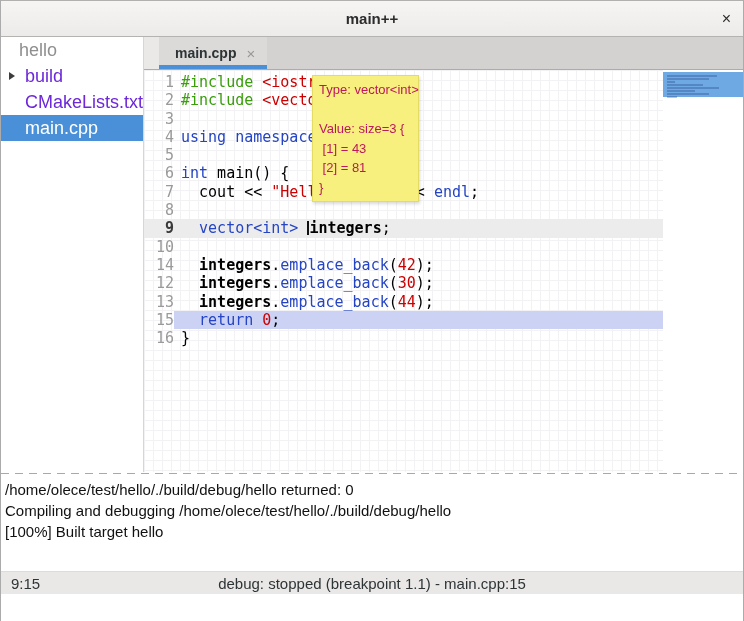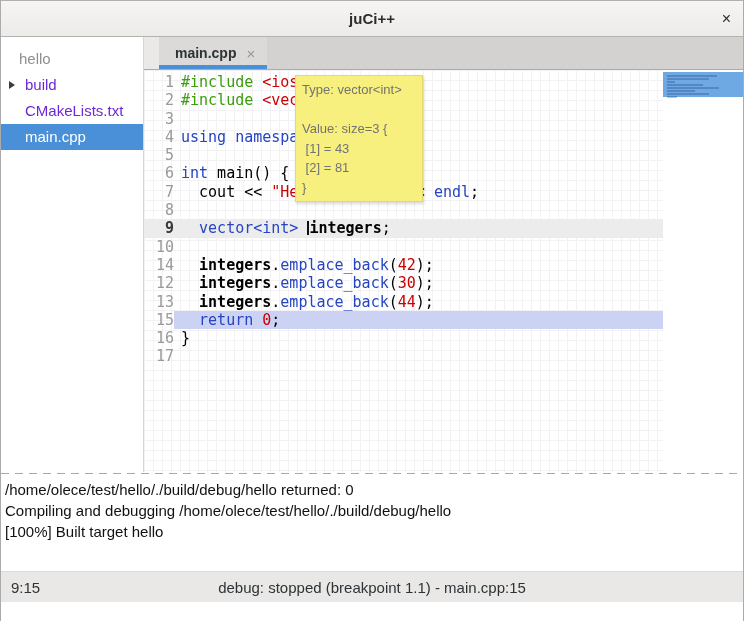--- a/index.html
+++ b/index.html
@@ -10,21 +10,21 @@
   
   .titlebar{height:37px;flex:none;background:linear-gradient(#f6f5f4,#edebea);border-top:1px solid #b2b0ae;border-bottom:1px solid #b5b3b0;position:relative;display:flex;align-items:center;justify-content:center;font-weight:bold;font-size:15px;color:#2c2c2c}
   .close-btn{position:absolute;right:12px;top:50%;transform:translateY(-50%);font-size:16px;font-weight:normal;color:#2c2c2c;cursor:default}
 
   
   .menubar{height:27px;flex:none;background:#f1f0ef;display:flex;align-items:center;padding-left:2px;font-size:15px;color:#2e3436}
   .menu-item{padding:3px 9px}
 
   
   .main{height:435px;flex:none;display:flex;overflow:hidden}
-  .sidebar{width:143px;flex:none;background:#fff;border-right:1px solid #d8d6d4;font-size:15px;padding-top:9px}
+  .sidebar{width:143px;flex:none;background:#fff;border-right:1px solid #d8d6d4;font-size:18px;padding-top:0}
   .side-head{height:26px;line-height:26px;padding-left:18px;color:#8f8f8f}
   .side-item{height:26px;line-height:26px;padding-left:24px;color:#6d28d9;position:relative}
   .side-item.sel{background:#4a90d9;color:#fff}
   .tri{position:absolute;left:8px;top:9px;width:0;height:0;border-left:6px solid #3c3c3c;border-top:4px solid transparent;border-bottom:4px solid transparent}
 
   .content{flex:1;display:flex;flex-direction:column;min-width:0}
   .tabbar{height:33px;flex:none;background:#d4d2d0;display:flex;border-bottom:1px solid #aeacaa}
   .tab-gap{width:15px;flex:none;background:#eae9e8}
   .tab{position:relative;background:#dbdad8;display:flex;align-items:center;padding:0 12px 0 16px;font-size:14px;font-weight:bold;color:#2e3436}
   .tab-underline{position:absolute;left:0;right:0;bottom:0;height:4px;background:#4a90d9}
@@ -38,45 +38,45 @@
   .crow{display:flex;height:18.3px;line-height:18.3px}
   .gut{width:30px;flex:none;text-align:right;color:#9a9a9a}
   .codepart{flex:1;padding-left:7px;white-space:pre;color:#000}
   .crow.cur{background:#ececec}
   .crow.cur .gut{color:#3a3a3a;font-weight:bold}
   .crow.bp .codepart{background:#f8cfcf}
   .crow.dbg .codepart{background:#ccd2f3}
   .tg{color:#3a9d0b}.tr{color:#cc0000}.tb{color:#2444c4}.tp{color:#000}.tbd{color:#000;font-weight:bold}
   .caret{display:inline-block;width:0;height:14px;border-left:2px solid #101010;vertical-align:-2px}
 
-  .tooltip{position:absolute;left:151px;top:5px;width:128px;background:#f7f07e;border:1px solid #e3db63;padding:4px 6px;font-family:"Liberation Sans",sans-serif;font-size:13px;line-height:19.5px;color:#737373;z-index:5;box-shadow:1px 2px 3px rgba(0,0,0,0.15)}
+  .tooltip{position:absolute;left:168px;top:5px;width:107px;background:#f7f07e;border:1px solid #e3db63;padding:4px 6px;font-family:"Liberation Sans",sans-serif;font-size:13px;line-height:19.5px;color:#be185d;z-index:5;box-shadow:1px 2px 3px rgba(0,0,0,0.15)}
   .ttl{white-space:pre}
 
   .minimap{width:80px;flex:none;background:#fff;padding-top:2px}
   .viewport{height:25px;background:#6fa9e3;padding:3px 4px 0 4px}
   .mbar{height:2px;background:rgba(25,55,130,0.3);margin-bottom:1px}
 
   
   .splitter{height:4px;flex:none;background:#fff;position:relative}
   .splitter-line{position:absolute;left:0;right:0;top:1px;height:1px;background:repeating-linear-gradient(to right,#a9a9a9 0 8px,transparent 8px 14px)}
 
   
   .terminal{height:95px;flex:none;background:#fff;padding:3px 4px;font-size:15px;line-height:21px;color:#111}
 
   
-  .statusbar{height:31px;flex:none;background:#e9e8e7;border-top:1px solid #dddcdb;position:relative;display:flex;align-items:center;justify-content:center;font-size:15px;color:#2e3436}
+  .statusbar{height:23px;flex:none;background:#e9e8e7;border-top:1px solid #dddcdb;position:relative;display:flex;align-items:center;justify-content:center;font-size:15px;color:#2e3436}
   .sb-left{position:absolute;left:10px}
 </style>
 </head>
 <body>
 
 <div id="win">
 
   <div class="titlebar">
-    <span>juCi++</span>
+    <span>main++</span>
     <span class="close-btn">×</span>
   </div>
 
 
   <div class="main">
 
     <div class="sidebar">
       <div class="side-head">hello</div>
       <div id="side-items">
           <div class="side-item"><span class="tri"></span><span>build</span></div>
@@ -150,24 +150,20 @@
               <span class="gut">13</span>
               <span class="codepart"><span class="tp">  </span><span class="tbd">integers</span><span class="tp">.</span><span class="tb">emplace_back</span><span class="tp">(</span><span class="tr">44</span><span class="tp">);</span></span>
             </div>
             <div class="crow dbg">
               <span class="gut">15</span>
               <span class="codepart"><span class="tp">  </span><span class="tb">return</span><span class="tp"> </span><span class="tr">0</span><span class="tp">;</span></span>
             </div>
             <div class="crow">
               <span class="gut">16</span>
               <span class="codepart"><span class="tp">}</span></span>
-            </div>
-            <div class="crow">
-              <span class="gut">17</span>
-              <span class="codepart"></span>
             </div>
             <div class="tooltip" id="tooltip">
               <div class="ttl">Type: vector&lt;int&gt;</div>
               <div class="ttl">&nbsp;</div>
               <div class="ttl">Value: size=3 {</div>
               <div class="ttl"> [1] = 43</div>
               <div class="ttl"> [2] = 81</div>
               <div class="ttl">}</div>
             </div>
         </div>

